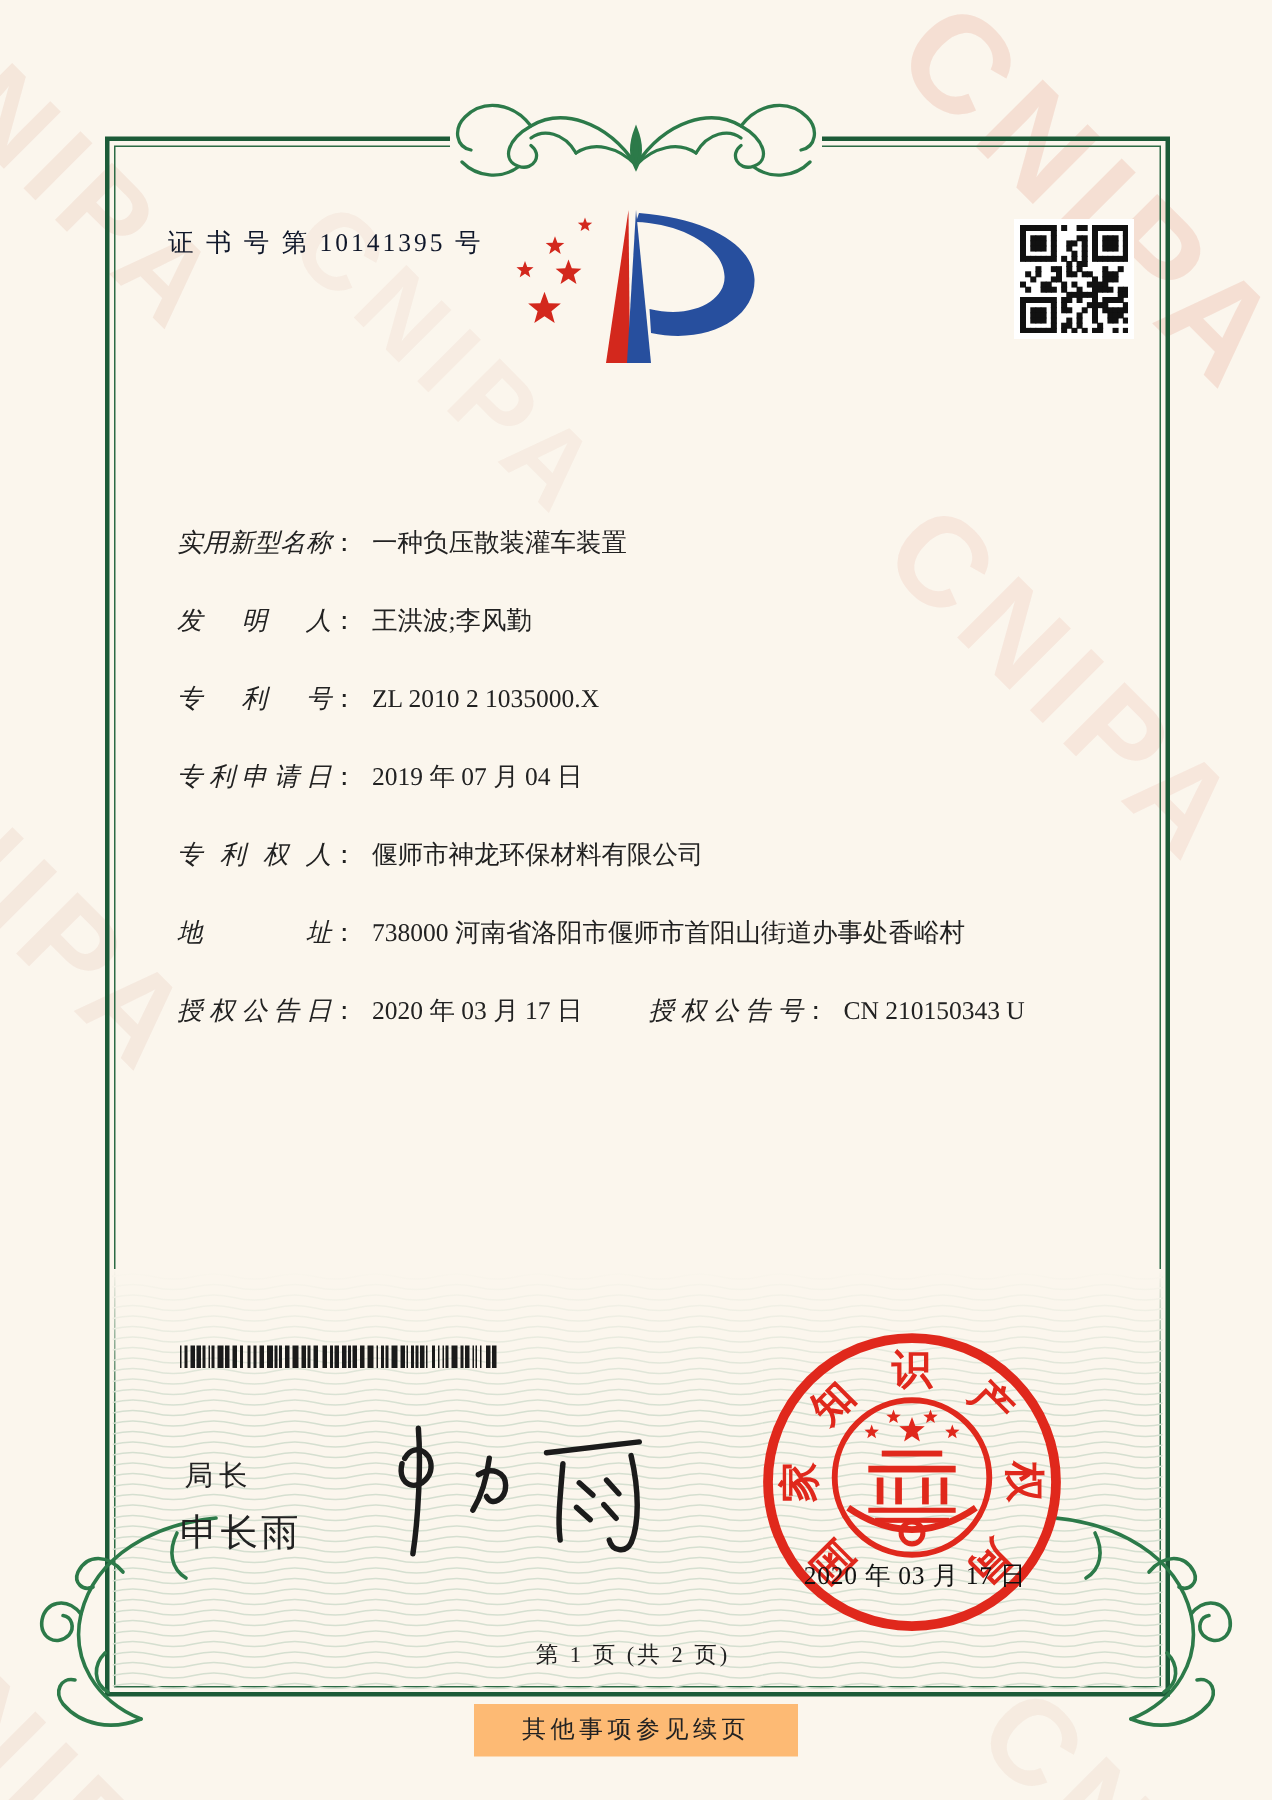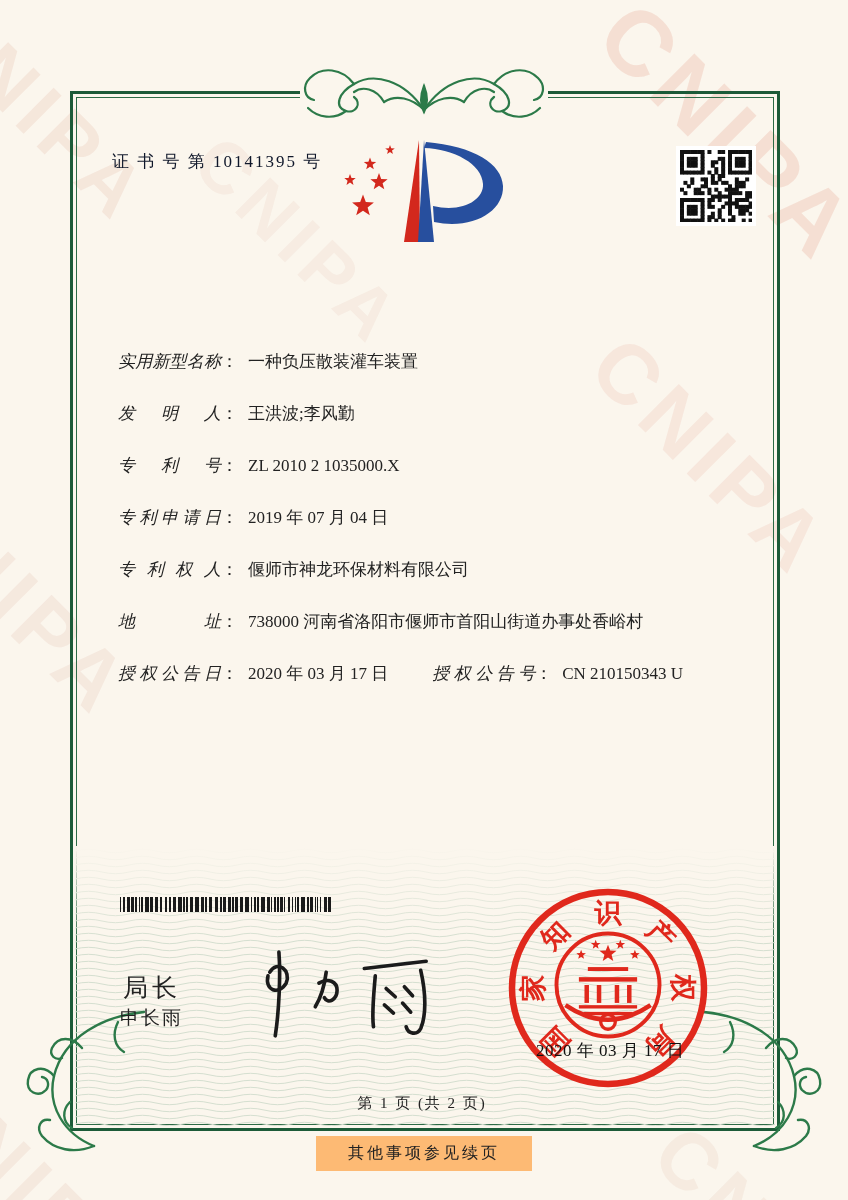--- a/index.html
+++ b/index.html
@@ -43,22 +43,22 @@
   .f-colon{display:inline-block;margin-right:10px;}
   .pair2{margin-left:44px;}
 
   #paras{left:118px;top:697px;width:634px;font-size:16.5px;line-height:28.5px;
       text-align:justify;}
   #paras p{margin:0;text-indent:2em;}
 
   #barcode{left:120px;top:897px;height:15px;display:flex;align-items:stretch;}
   #barcode div{height:15px;}
 
-  #sig-role{left:123px;top:971px;font-size:25px;letter-spacing:4px;}
-  #sig-name{left:120px;top:1005px;font-size:19px;letter-spacing:2px;}
+  #sig-role{left:123px;top:971px;font-size:19px;letter-spacing:4px;}
+  #sig-name{left:120px;top:1005px;font-size:25px;letter-spacing:2px;}
   #signature{position:absolute;left:248px;top:948px;z-index:7;}
 
   #seal{position:absolute;left:503px;top:883px;z-index:7;}
   #seal-date{left:528px;top:1039px;width:164px;text-align:center;font-size:17px;
       color:#111;letter-spacing:0.5px;z-index:8;}
 
   #page-num{left:70px;top:1094px;width:704px;text-align:center;font-size:15px;letter-spacing:2px;}
   #cont-note{left:50%;top:1136px;transform:translateX(-50%);background:#fdba74;
       padding:7px 32px;font-size:16px;letter-spacing:3px;white-space:nowrap;z-index:7;}
 </style>

